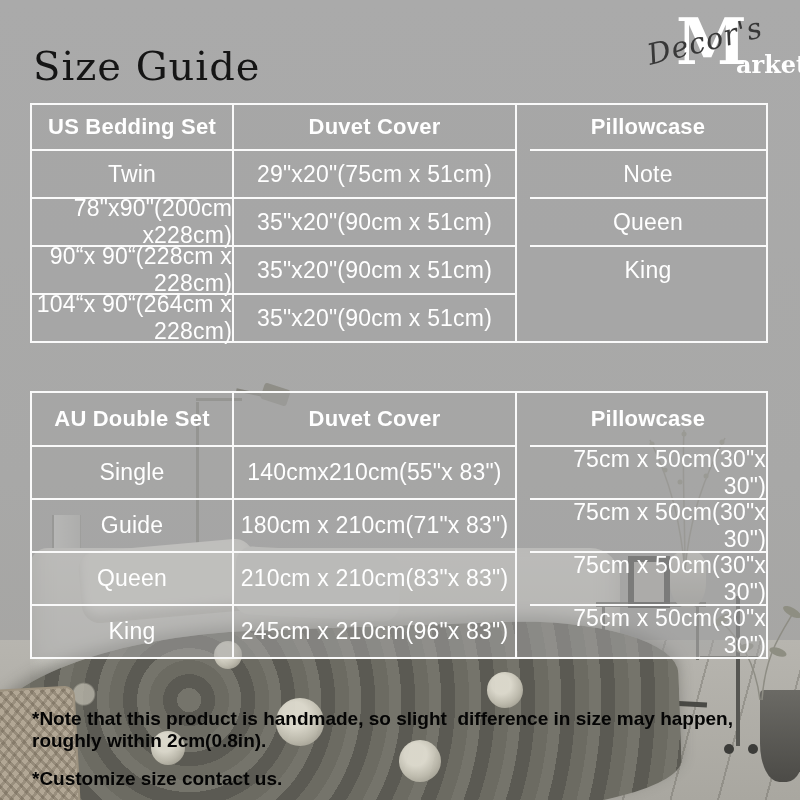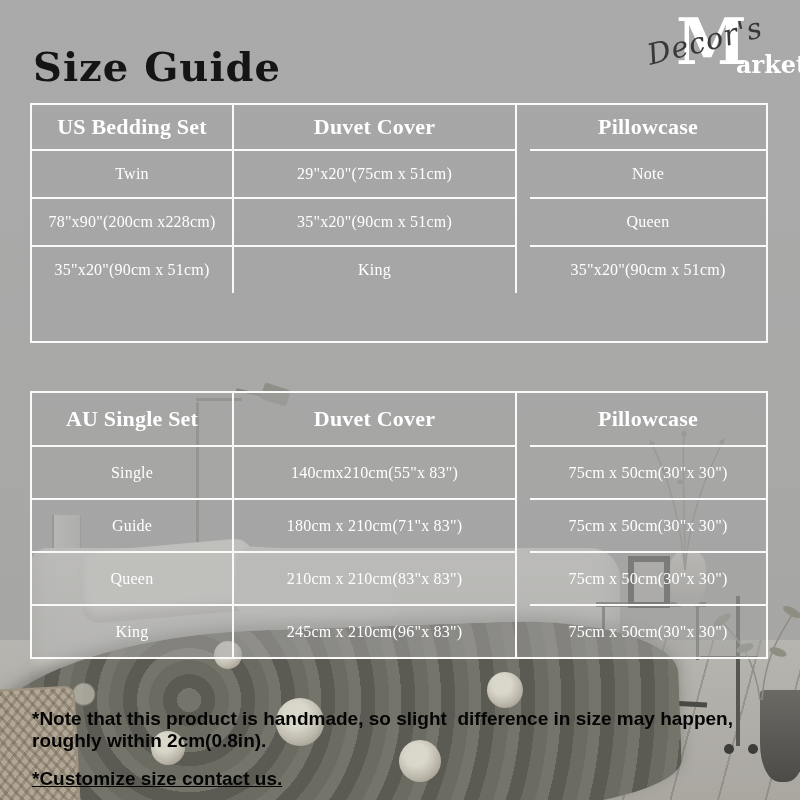--- a/index.html
+++ b/index.html
@@ -51,47 +51,47 @@
         background:radial-gradient(circle at 40% 35%,#e6e3d6 0 30%,#c6c3b5 60%,#8f8c80 100%);
         opacity:.9;}
   .basket{left:-18px;top:688px;width:92px;height:130px;border-radius:10px;transform:rotate(-3deg);
           border:2px solid #9d927f;background-color:#b2a795;
           background-image:repeating-linear-gradient(50deg,rgba(96,86,70,.35) 0 3px,transparent 3px 8px),
                            repeating-linear-gradient(-50deg,rgba(96,86,70,.30) 0 3px,transparent 3px 8px);}
   .twig{stroke:#8e8d84;stroke-width:1.5;fill:none;}
   .leaf{fill:#8e8e82;}
 
   
-  #title{left:33px;top:16px;font-family:"DejaVu Serif",serif;font-size:40px;font-weight:700;
+  #title{left:33px;top:16px;font-family:"DejaVu Serif",serif;font-size:40px;font-weight:400;
          letter-spacing:1px;color:#151515;z-index:3;}
   #logo{left:648px;top:10px;width:150px;height:84px;z-index:3;}
   #logo .m{position:absolute;left:28px;top:0;font-family:"DejaVu Serif",serif;font-size:64px;
            font-weight:700;color:#ffffff;line-height:1;}
   #logo .rest{position:absolute;left:88px;top:40px;font-family:"DejaVu Serif",serif;font-size:24px;
               font-weight:700;color:#ffffff;}
   #logo .script{position:absolute;left:-2px;top:14px;font-family:"DejaVu Serif",serif;font-style:italic;
                 font-size:29px;color:#383838;transform:rotate(-14deg);letter-spacing:1px;white-space:nowrap;}
 
   .size-table{position:absolute;left:30px;width:738px;display:grid;
               grid-template-columns:202px 283px 249px;
               border:2px solid #fafafa;background:rgba(164,164,164,.55);z-index:2;
               box-sizing:border-box;}
   #table-us{top:103px;grid-template-rows:44px repeat(4,48px);}
   #table-au{top:391px;grid-template-rows:52px repeat(4,53px);}
   .size-table>div{display:flex;align-items:center;justify-content:center;color:#ffffff;
-                  border-right:2px solid #fafafa;border-top:2px solid #fafafa;text-align:right;font-family:Liberation Serif, serif;}
+                  border-right:2px solid #fafafa;border-top:2px solid #fafafa;text-align:right;}
   .size-table>div:nth-child(3n){border-right:none;margin-left:13px;}
   .size-table>div:nth-child(-n+3){border-top:none;}
   .th{font-size:22px;font-weight:700;letter-spacing:.2px;}
-  .td{font-size:16px;font-weight:400;letter-spacing:.2px;}
+  .td{font-size:23px;font-weight:400;letter-spacing:.2px;}
 
   #notes{left:32px;top:676px;width:748px;z-index:3;color:#050505;font-weight:700;
          font-size:19px;line-height:1.18;margin-top:32px;}
   #notes p{margin:0;white-space:pre-wrap;}
-  #notes p + p{margin-top:15px;text-decoration:underline;}
+  #notes p + p{margin-top:15px;}
 </style>
 </head>
 <body>
 
 <div id="scene">
   <div class="abs wall"></div>
   <div class="abs floor"></div>
   <div class="abs wardrobe"></div>
   <div class="abs lamp-pole"></div>
   <div class="abs lamp-arm1"></div>
@@ -152,27 +152,29 @@
 <div class="size-table" id="table-us">
   <div class="th">US Bedding Set</div>
   <div class="th">Duvet Cover</div>
   <div class="th">Pillowcase</div>
   <div class="td">Twin</div>
   <div class="td">29"x20"(75cm x 51cm)</div>
   <div class="td">Note</div>
   <div class="td">78"x90"(200cm x228cm)</div>
   <div class="td">35"x20"(90cm x 51cm)</div>
   <div class="td">Queen</div>
+  <div class="td">90“x 90“(228cm x 228cm)</div>
   <div class="td">35"x20"(90cm x 51cm)</div>
   <div class="td">King</div>
+  <div class="td">104“x 90“(264cm x 228cm)</div>
   <div class="td">35"x20"(90cm x 51cm)</div>
 </div>
 
 <div class="size-table" id="table-au">
-  <div class="th">AU Single Set</div>
+  <div class="th">AU Double Set</div>
   <div class="th">Duvet Cover</div>
   <div class="th">Pillowcase</div>
   <div class="td">Single</div>
   <div class="td">140cmx210cm(55"x 83")</div>
   <div class="td">75cm x 50cm(30"x 30")</div>
   <div class="td">Guide</div>
   <div class="td">180cm x 210cm(71"x 83")</div>
   <div class="td">75cm x 50cm(30"x 30")</div>
   <div class="td">Queen</div>
   <div class="td">210cm x 210cm(83"x 83")</div>

